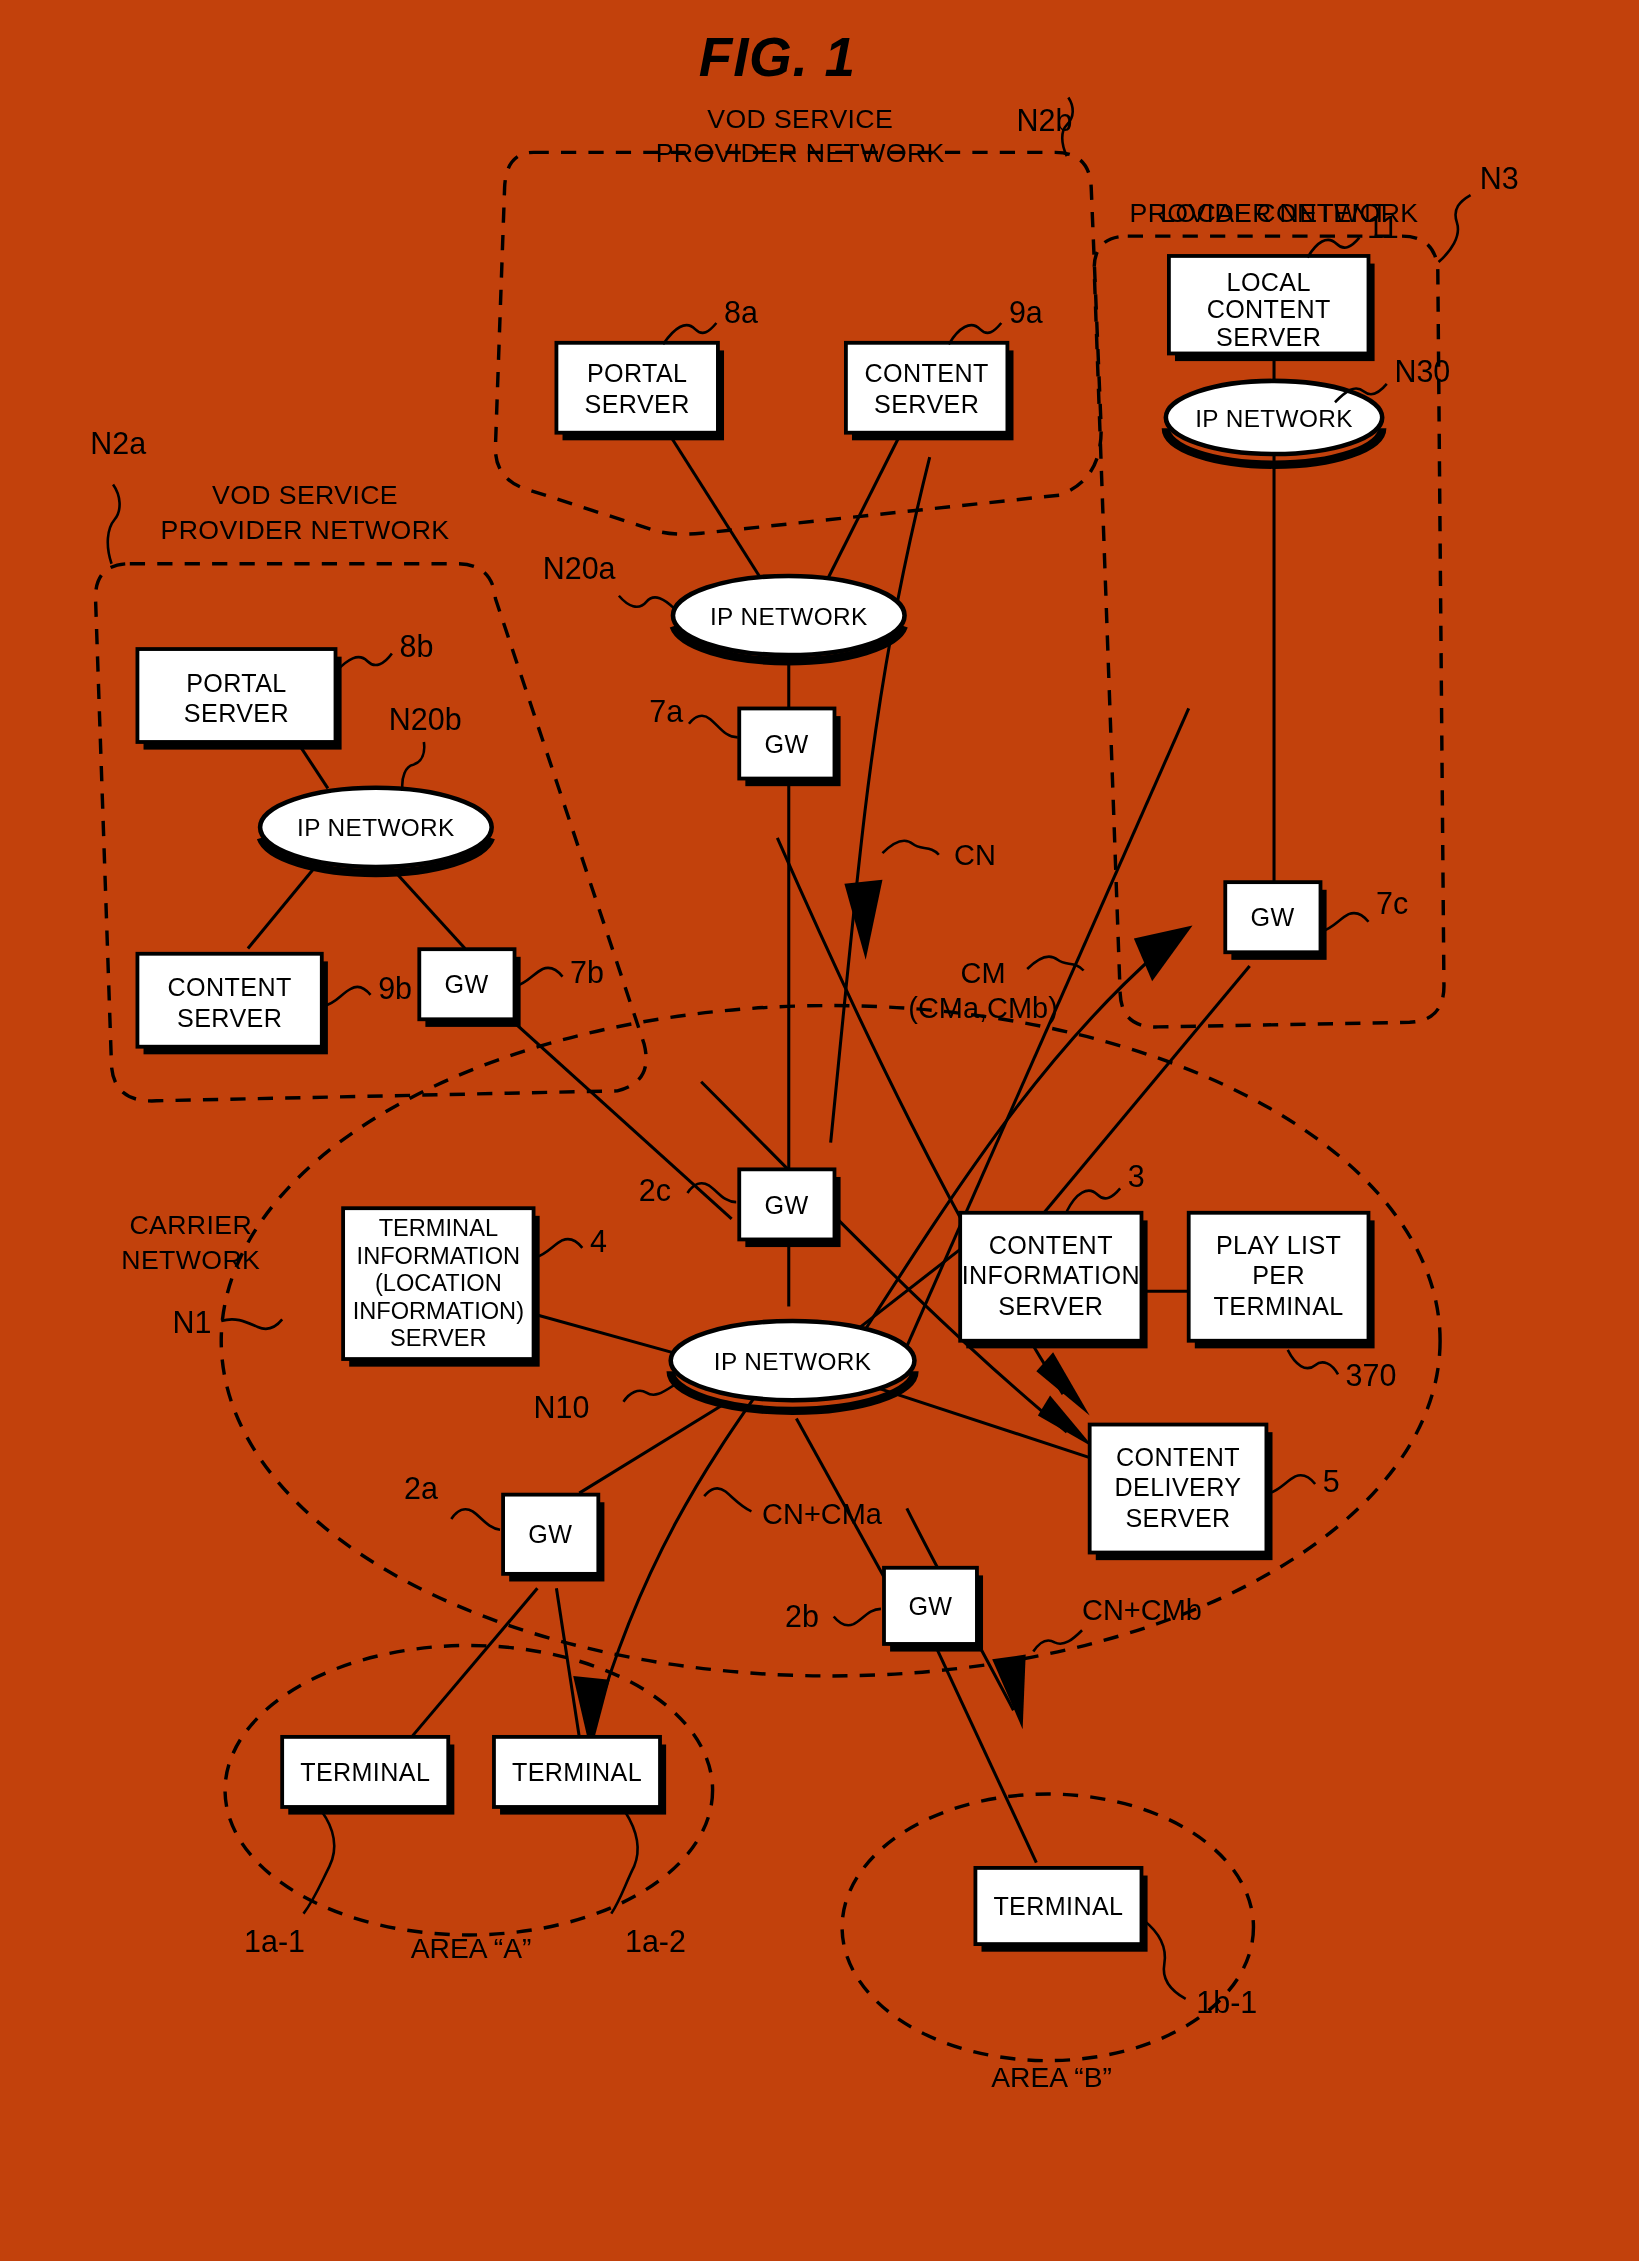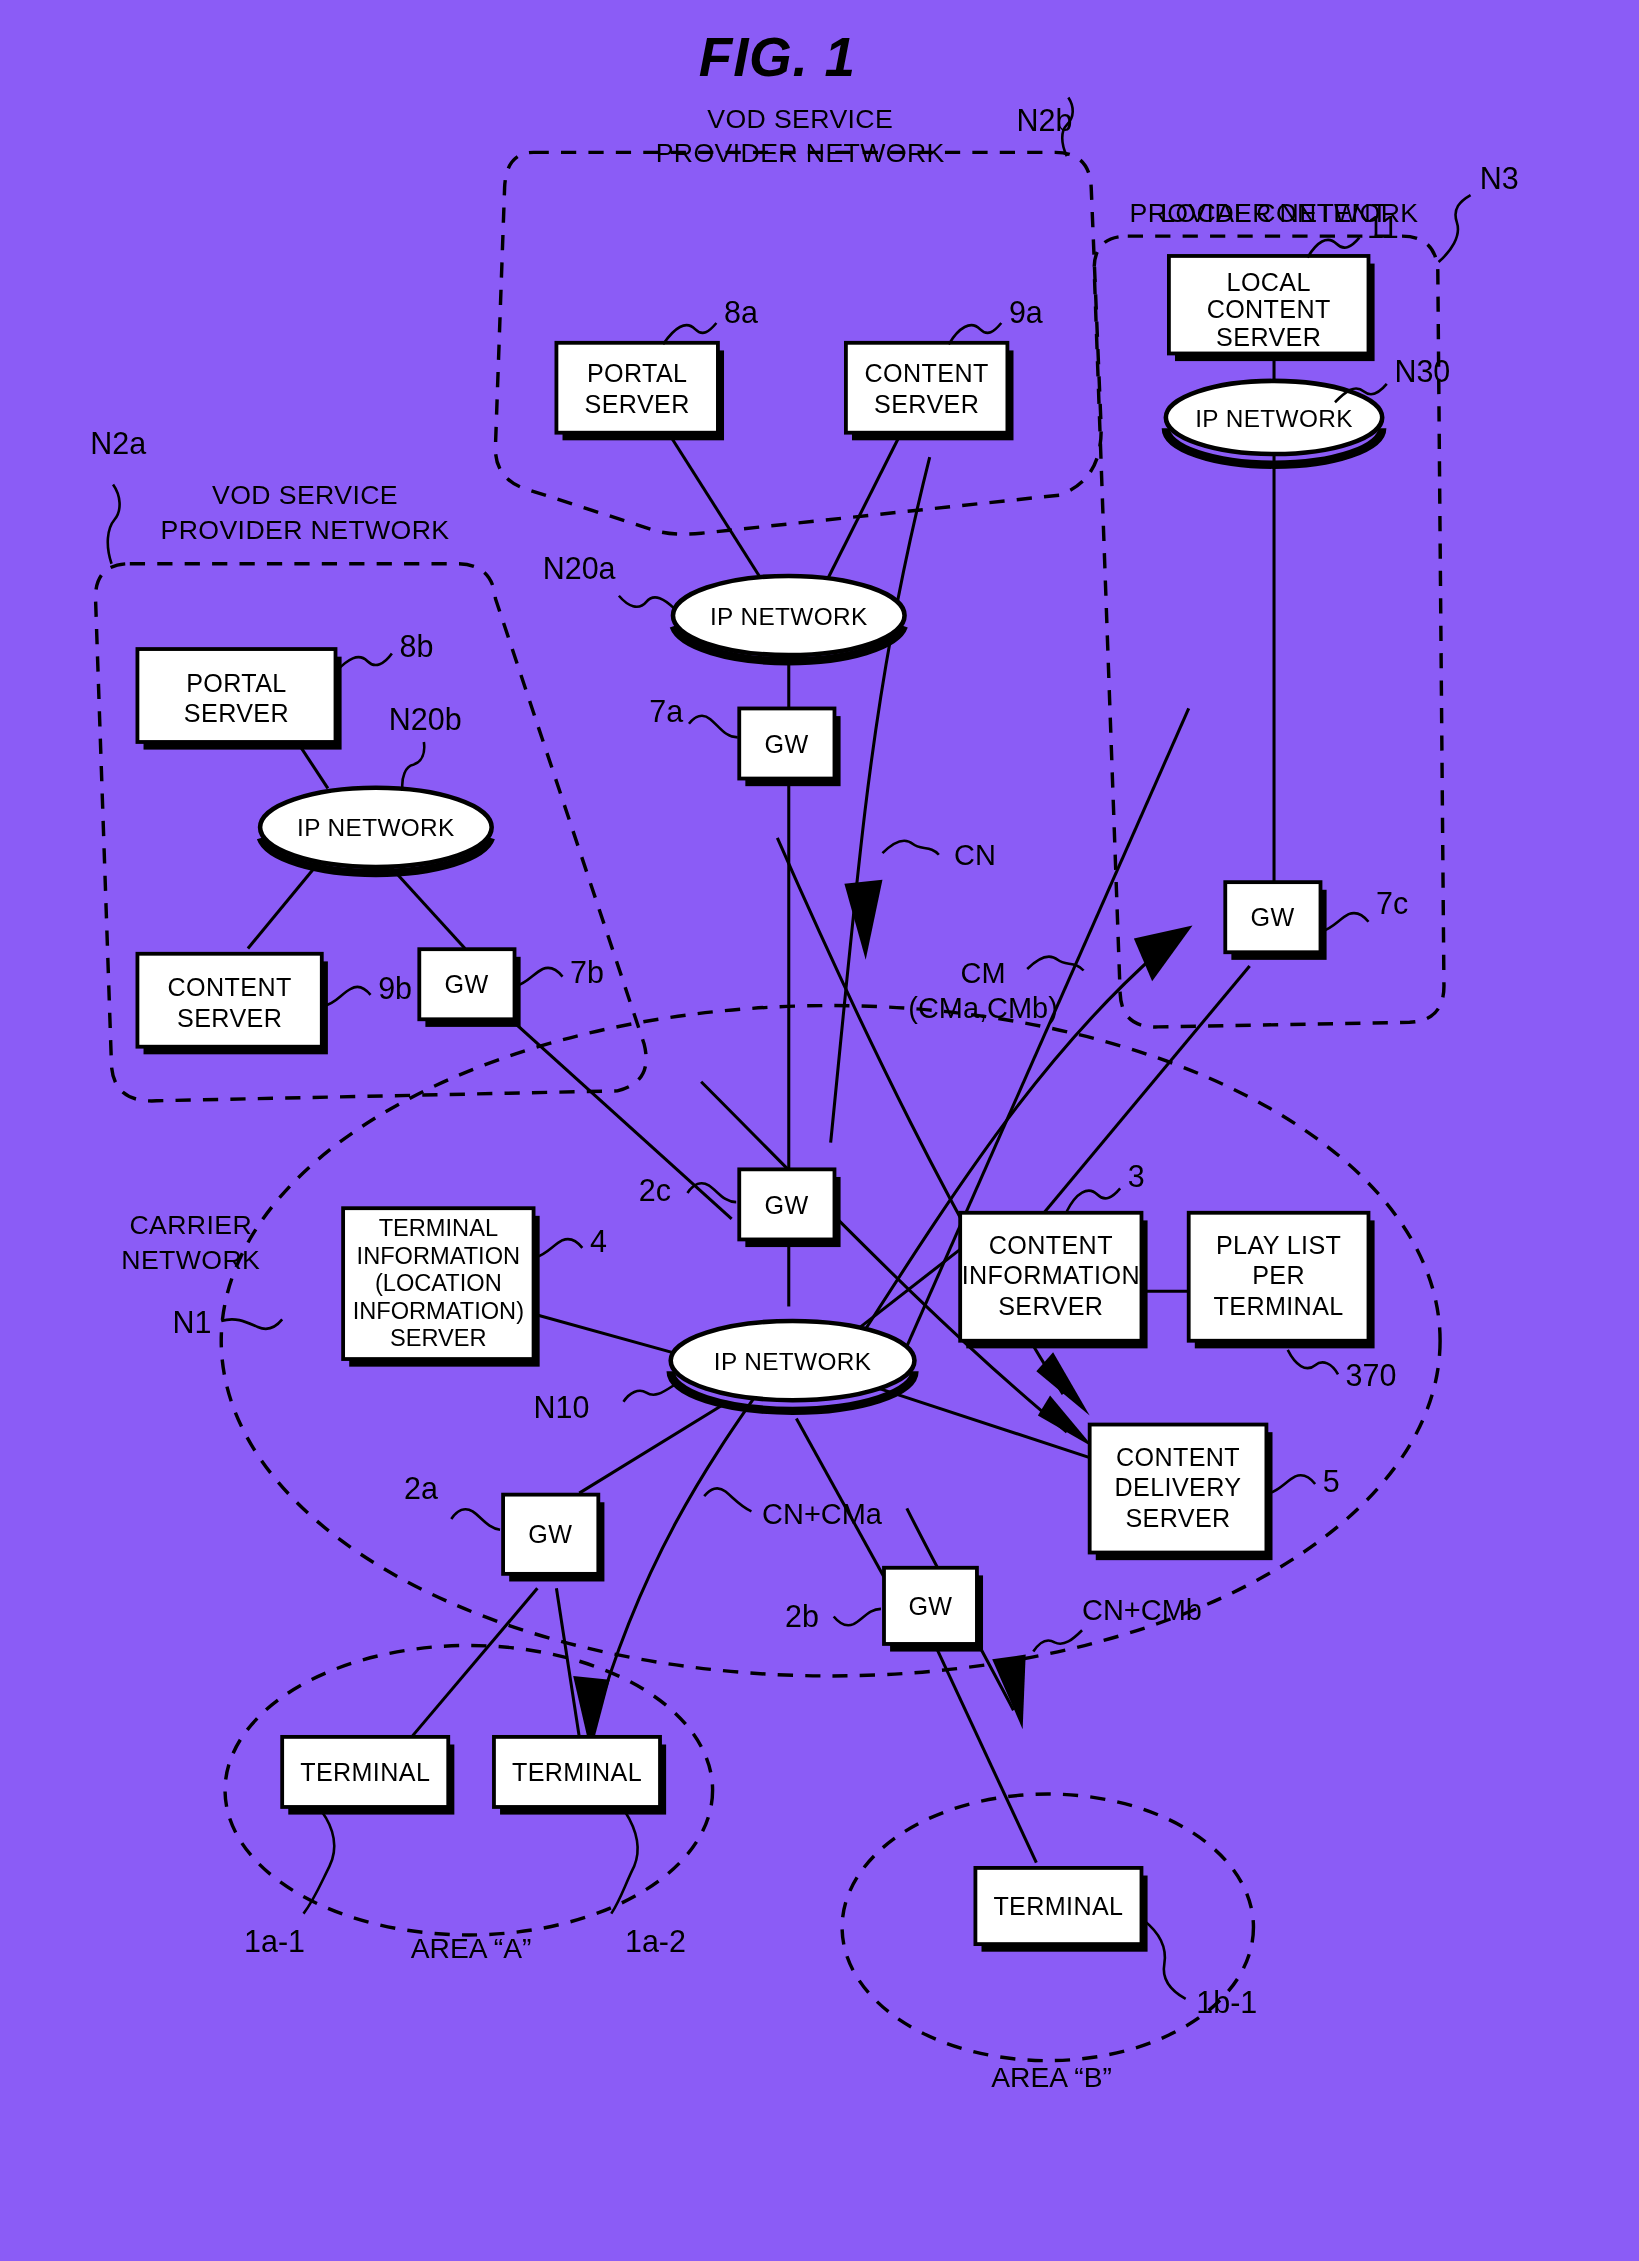--- a/index.html
+++ b/index.html
@@ -8,21 +8,21 @@
     background: #ffffff;
   }
   body {
     font-family: "Liberation Sans", sans-serif;
     color: #000000;
   }
   #page {
     position: relative;
     width: 1640px;
     height: 2261px;
-    background: #8b5cf6;
+    background: #c2410c;
     overflow: hidden;
   }
   svg#fig {
     position: absolute;
     left: 0;
     top: 0;
     width: 1640px;
     height: 2261px;
   }
   .fig-title {

